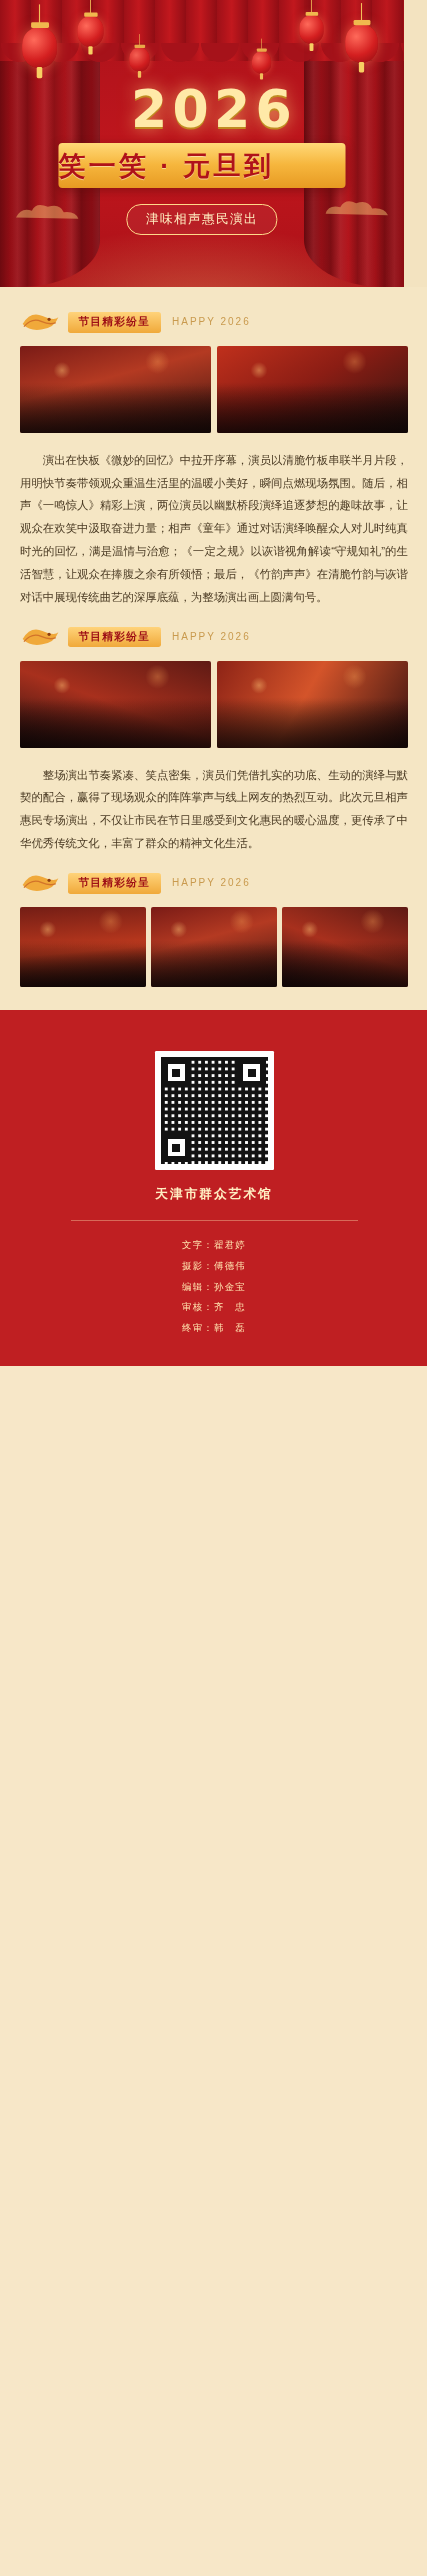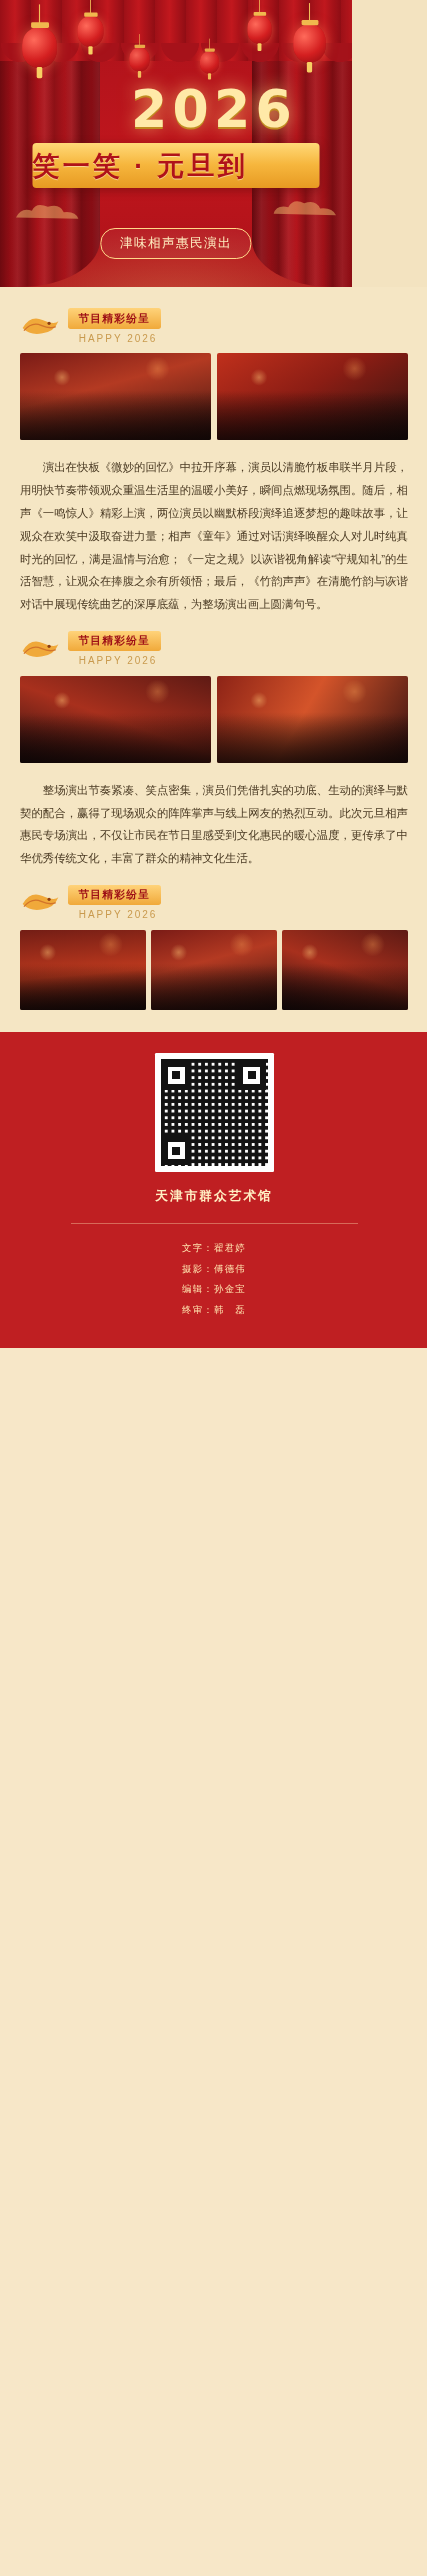--- a/index.html
+++ b/index.html
@@ -14,21 +14,21 @@
     width: 428px;
     margin: 0 auto;
     background: #f3e3c0;
     position: relative;
     overflow: hidden;
   }
 
   
   .header {
     position: relative;
-    width: 352px;
+    width: 404px;
     height: 287px;
     background:
       radial-gradient(ellipse 347px 154px at 50% 112%, rgba(255,200,120,0.38), rgba(255,160,80,0) 62%),
       linear-gradient(180deg, #a8121a 0%, #b6141c 28%, #c0161d 56%, #ab1118 100%);
     overflow: hidden;
   }
   .curtain-l, .curtain-r {
     position: absolute; top: 0; height: 287px; width: 100px;
   }
   .curtain-l {
@@ -99,21 +99,21 @@
     border-radius: 4px;
     box-shadow: 0 2.7px 9.4px rgba(90,10,10,.45);
     display: flex; align-items: center; justify-content: flex-start;
   }
   .title-band span {
     font-size: 27px; font-weight: bold; letter-spacing: 3.3px;
     color: #b01219;
     text-shadow: 0 0.7px 0 rgba(255,255,255,.45);
   }
   .subtitle-pill {
-    position: absolute; top: 228px; left: 50%; transform: translateX(-50%);
+    position: absolute; top: 204px; left: 50%; transform: translateX(-50%);
     padding: 6px 18.7px;
     border: 1px solid #ffd98a;
     border-radius: 14.7px;
     color: #ffeec0;
     font-size: 12.7px; letter-spacing: 1.3px;
     background: rgba(255,255,255,0.05);
   }
   .cloud {
     position: absolute; width: 73px; height: 23px; opacity: .55;
   }
@@ -137,21 +137,21 @@
   
   .sec-label {
     display: flex; align-items: center;
     margin: 4px 0 9.4px 0;
     gap: 6.7px;
   }
   .sec-fish {
     width: 41px; height: 28px; flex: 0 0 41px;
     position: relative;
   }
-  .sec-texts { display: flex; flex-direction: column; }
+  .sec-texts { display: flex; }
   .sec-cn {
     display: inline-block;
     background: linear-gradient(180deg,#ffd37a,#f0a93a);
     color: #9e1016;
     font-size: 10.7px; font-weight: bold; letter-spacing: 1.3px;
     padding: 3.3px 10.7px; border-radius: 2.7px;
     align-self: flex-start;
   }
   .sec-en {
     margin-top: 4px; margin-left: 11px;
@@ -178,21 +178,21 @@
   }
   .ph-figs {
     position: absolute; left: 0; right: 0; bottom: 0; height: 58%;
     background: linear-gradient(0deg, rgba(10,5,5,.72), rgba(10,5,5,0));
     z-index: 2;
   }
 
   
   .footer {
     background: #bf1f22;
-    padding: 21px 0 27px 0;
+    padding: 41px 0 27px 0;
     text-align: center;
   }
   .qr-wrap {
     width: 119px; height: 119px;
     margin: 0 auto;
     background: #fff;
     padding: 6px;
     border-radius: 1.3px;
   }
   .qr {
@@ -354,18 +354,19 @@
             <i></i>
           </div>
       </div>
     </div>
     <div class="org">天津市群众艺术馆</div>
     <div class="divider"></div>
     <div class="credits">
       <div>文字：翟君婷</div>
       <div>摄影：傅德伟</div>
       <div>编辑：孙金宝</div>
+      <div>审核：齐　忠</div>
       <div>终审：韩　磊</div>
     </div>
   </div>
 
 </div>
 
 
 </body></html>

